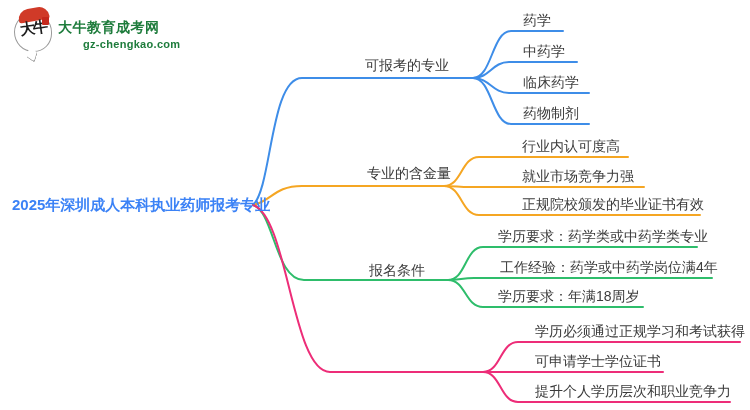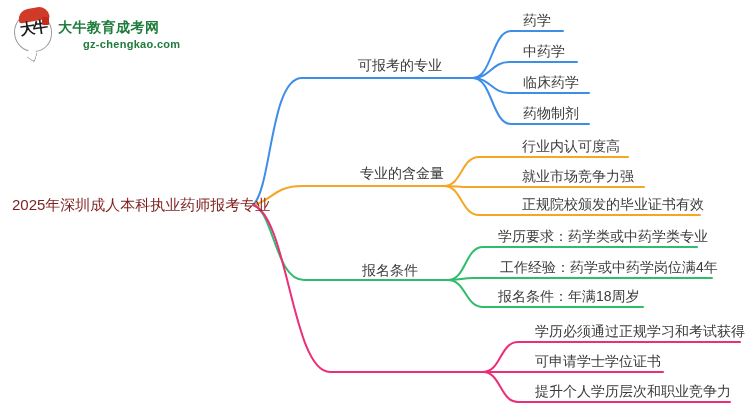--- a/index.html
+++ b/index.html
@@ -33,22 +33,22 @@
     position:absolute;left:44px;top:11px;font-size:14px;font-weight:bold;
     color:#1e7c3c;letter-spacing:0.5px;white-space:nowrap;
   }
   .logo-domain{
     position:absolute;left:44px;top:30px;font-size:11px;font-weight:bold;
     color:#1e7c3c;letter-spacing:0.3px;white-space:nowrap;margin-left:25px;
   }
   
   #wires{position:absolute;left:0;top:0;}
   .node{position:absolute;white-space:nowrap;color:#3b3b3b;line-height:1.15;}
-  .central{font-size:15px;color:#7f1d1d;}
-  .branch-label{font-size:14px;}
+  .central{font-size:15px;color:#3b82f6;font-weight:bold;}
+  .branch-label{font-size:14px;margin-left:7px;}
   .leaf-label{font-size:14px;}
 </style>
 </head>
 <body>
 
 <div id="stage">
 
   <div id="logo">
     <div class="logo-icon">
       <div class="bubble"></div>
@@ -97,19 +97,19 @@
   <div class="node leaf-label" style="left:523px;top:43px">中药学</div>
   <div class="node leaf-label" style="left:523px;top:74px">临床药学</div>
   <div class="node leaf-label" style="left:523px;top:105px">药物制剂</div>
 
   <div class="node leaf-label" style="left:522px;top:138px">行业内认可度高</div>
   <div class="node leaf-label" style="left:522px;top:168px">就业市场竞争力强</div>
   <div class="node leaf-label" style="left:522px;top:196px">正规院校颁发的毕业证书有效</div>
 
   <div class="node leaf-label" style="left:498px;top:228px">学历要求：药学类或中药学类专业</div>
   <div class="node leaf-label" style="left:500px;top:259px">工作经验：药学或中药学岗位满4年</div>
-  <div class="node leaf-label" style="left:498px;top:288px">报名条件：年满18周岁</div>
+  <div class="node leaf-label" style="left:498px;top:288px">学历要求：年满18周岁</div>
 
   <div class="node leaf-label" style="left:535px;top:323px">学历必须通过正规学习和考试获得</div>
   <div class="node leaf-label" style="left:535px;top:353px">可申请学士学位证书</div>
   <div class="node leaf-label" style="left:535px;top:383px">提升个人学历层次和职业竞争力</div>
 
 </div>
 
 </body></html>

